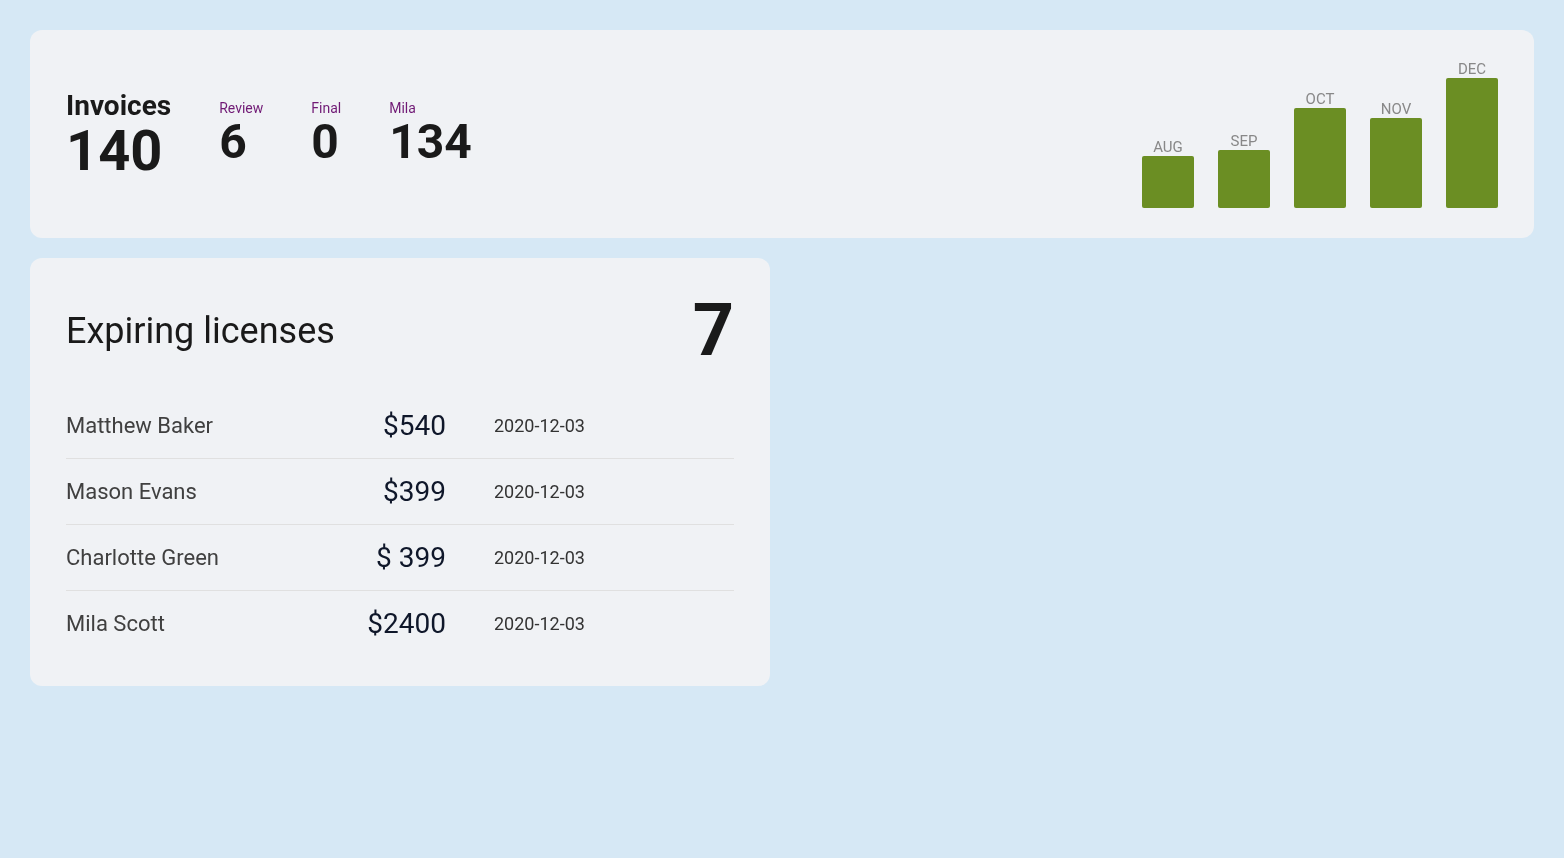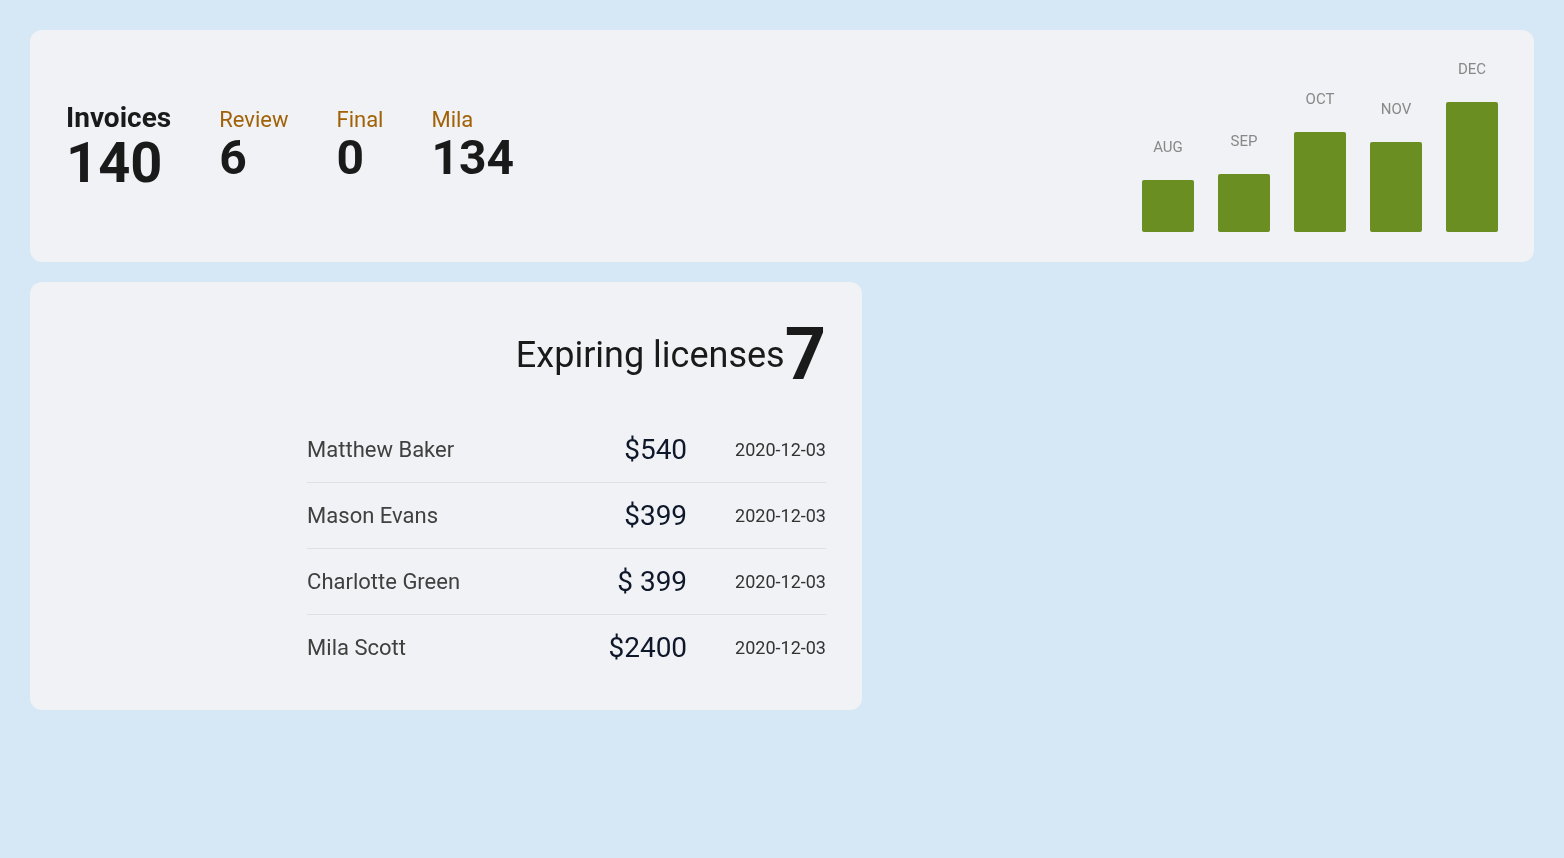--- a/index.html
+++ b/index.html
@@ -65,22 +65,22 @@
       align-items: flex-start;
     }
 
     .stat-block {
       display: flex;
       flex-direction: column;
       align-items: flex-start;
     }
 
     .stat-label {
-      font-size: 22px;
-      color: #a16207;
+      font-size: 14px;
+      color: #701a75;
       font-weight: 400;
     }
 
     .stat-value {
       font-size: 48px;
       font-weight: 700;
       color: #1a1a1a;
       line-height: 1.1;
     }
 
@@ -90,42 +90,41 @@
       align-items: flex-end;
       justify-content: flex-end;
       gap: 24px;
       padding-left: 80px;
     }
 
     .chart-column {
       display: flex;
       flex-direction: column;
       align-items: center;
-      gap: 24px;
+      gap: 0;
     }
 
     .chart-label {
       font-size: 15px;
       color: #888;
       font-weight: 400;
     }
 
     .chart-bar {
       background: #6b8e23;
       border-radius: 2px;
       width: 52px;
     }
 
     
     .licenses-card {
-      width: 832px;
+      width: 740px;
       display: flex;
       flex-direction: column;
       gap: 20px;
-      align-items: flex-end;
     }
 
     .licenses-header {
       display: flex;
       align-items: center;
       justify-content: space-between;
     }
 
     .licenses-title {
       font-size: 36px;

